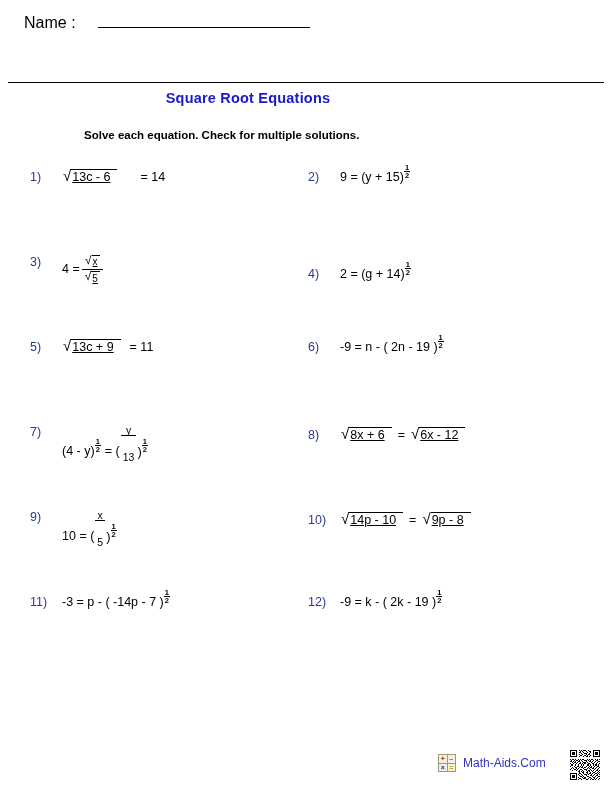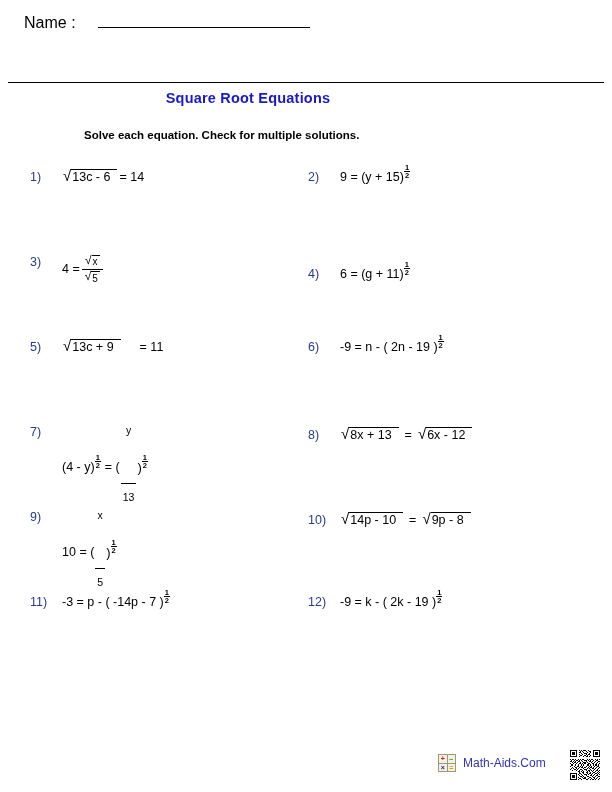--- a/index.html
+++ b/index.html
@@ -132,20 +132,21 @@
     line-height: 13px;
     position: relative;
     top: -1px;
   }
   .radical > .rad-body {
     border-top: 1.3px solid #000;
     padding: 1px 7px 0 1px;
     line-height: 13px;
     position: relative;
     top: -1px;
+    text-decoration: underline;
   }
 
   
   .frac {
     display: inline-flex;
     flex-direction: column;
     align-items: center;
     vertical-align: middle;
     margin: 0 2px;
     position: relative;
@@ -182,21 +183,21 @@
     display: inline-flex;
     flex-direction: column;
     align-items: center;
     font-size: 10.5px;
     line-height: 10px;
     margin: 0 1px;
     position: relative;
     top: 0px;
   }
   .ifrac > .i-num { padding: 0 2px; }
-  .ifrac > .i-den { padding: 8px 2px; border-top: 1.2px solid #000; margin-top: 48px; }
+  .ifrac > .i-den { padding: 16px 2px; border-top: 1.2px solid #000; }
 
   .paren { font-size: 13px; }
 
   
   #footer {
     position: absolute;
     left: 0;
     top: 748px;
     width: 612px;
     height: 40px;
@@ -270,21 +271,21 @@
 
   <div class="prob-row">
 
     <div class="problem col-left">
       <span class="prob-num">1)</span>
       <span class="prob-body">
         <span class="radical">
           <span class="rad-sign">√</span>
           <span class="rad-body">13c - 6</span>
         </span>
-        <span class="mathtxt" style="margin-left:1px">= 14</span>
+        <span class="mathtxt" style="margin-left:22px">= 14</span>
       </span>
     </div>
 
     <div class="problem col-right">
       <span class="prob-num">2)</span>
       <span class="prob-body">
         <span class="mathtxt">9 = (y + 15)</span>
         <span class="exp-half">
           <span class="e-num">1</span>
           <span class="e-den">2</span>
@@ -312,39 +313,39 @@
               <span class="rad-body" style="font-size:10px;line-height:11px;padding:1px 2px 0 1px">5</span>
             </span>
           </span>
         </span>
       </span>
     </div>
 
     <div class="problem col-right" style="top:12px">
       <span class="prob-num">4)</span>
       <span class="prob-body">
-        <span class="mathtxt">6 = (g + 11)</span>
+        <span class="mathtxt">2 = (g + 14)</span>
         <span class="exp-half">
           <span class="e-num">1</span>
           <span class="e-den">2</span>
         </span>
       </span>
     </div>
   </div>
 
   <div class="prob-row">
 
     <div class="problem col-left">
       <span class="prob-num">5)</span>
       <span class="prob-body">
         <span class="radical">
           <span class="rad-sign">√</span>
           <span class="rad-body">13c + 9</span>
         </span>
-        <span class="mathtxt" style="margin-left:18px">= 11</span>
+        <span class="mathtxt" style="margin-left:8px">= 11</span>
       </span>
     </div>
 
     <div class="problem col-right">
       <span class="prob-num">6)</span>
       <span class="prob-body">
         <span class="mathtxt">-9 = n - ( 2n - 19 )</span>
         <span class="exp-half">
           <span class="e-num">1</span>
           <span class="e-den">2</span>
@@ -374,21 +375,21 @@
           <span class="e-den">2</span>
         </span>
       </span>
     </div>
 
     <div class="problem col-right" style="top:3px">
       <span class="prob-num">8)</span>
       <span class="prob-body">
         <span class="radical">
           <span class="rad-sign">√</span>
-          <span class="rad-body">8x + 13</span>
+          <span class="rad-body">8x + 6</span>
         </span>
         <span class="mathtxt" style="margin:0 5px">=</span>
         <span class="radical">
           <span class="rad-sign">√</span>
           <span class="rad-body">6x - 12</span>
         </span>
       </span>
     </div>
   </div>
 

